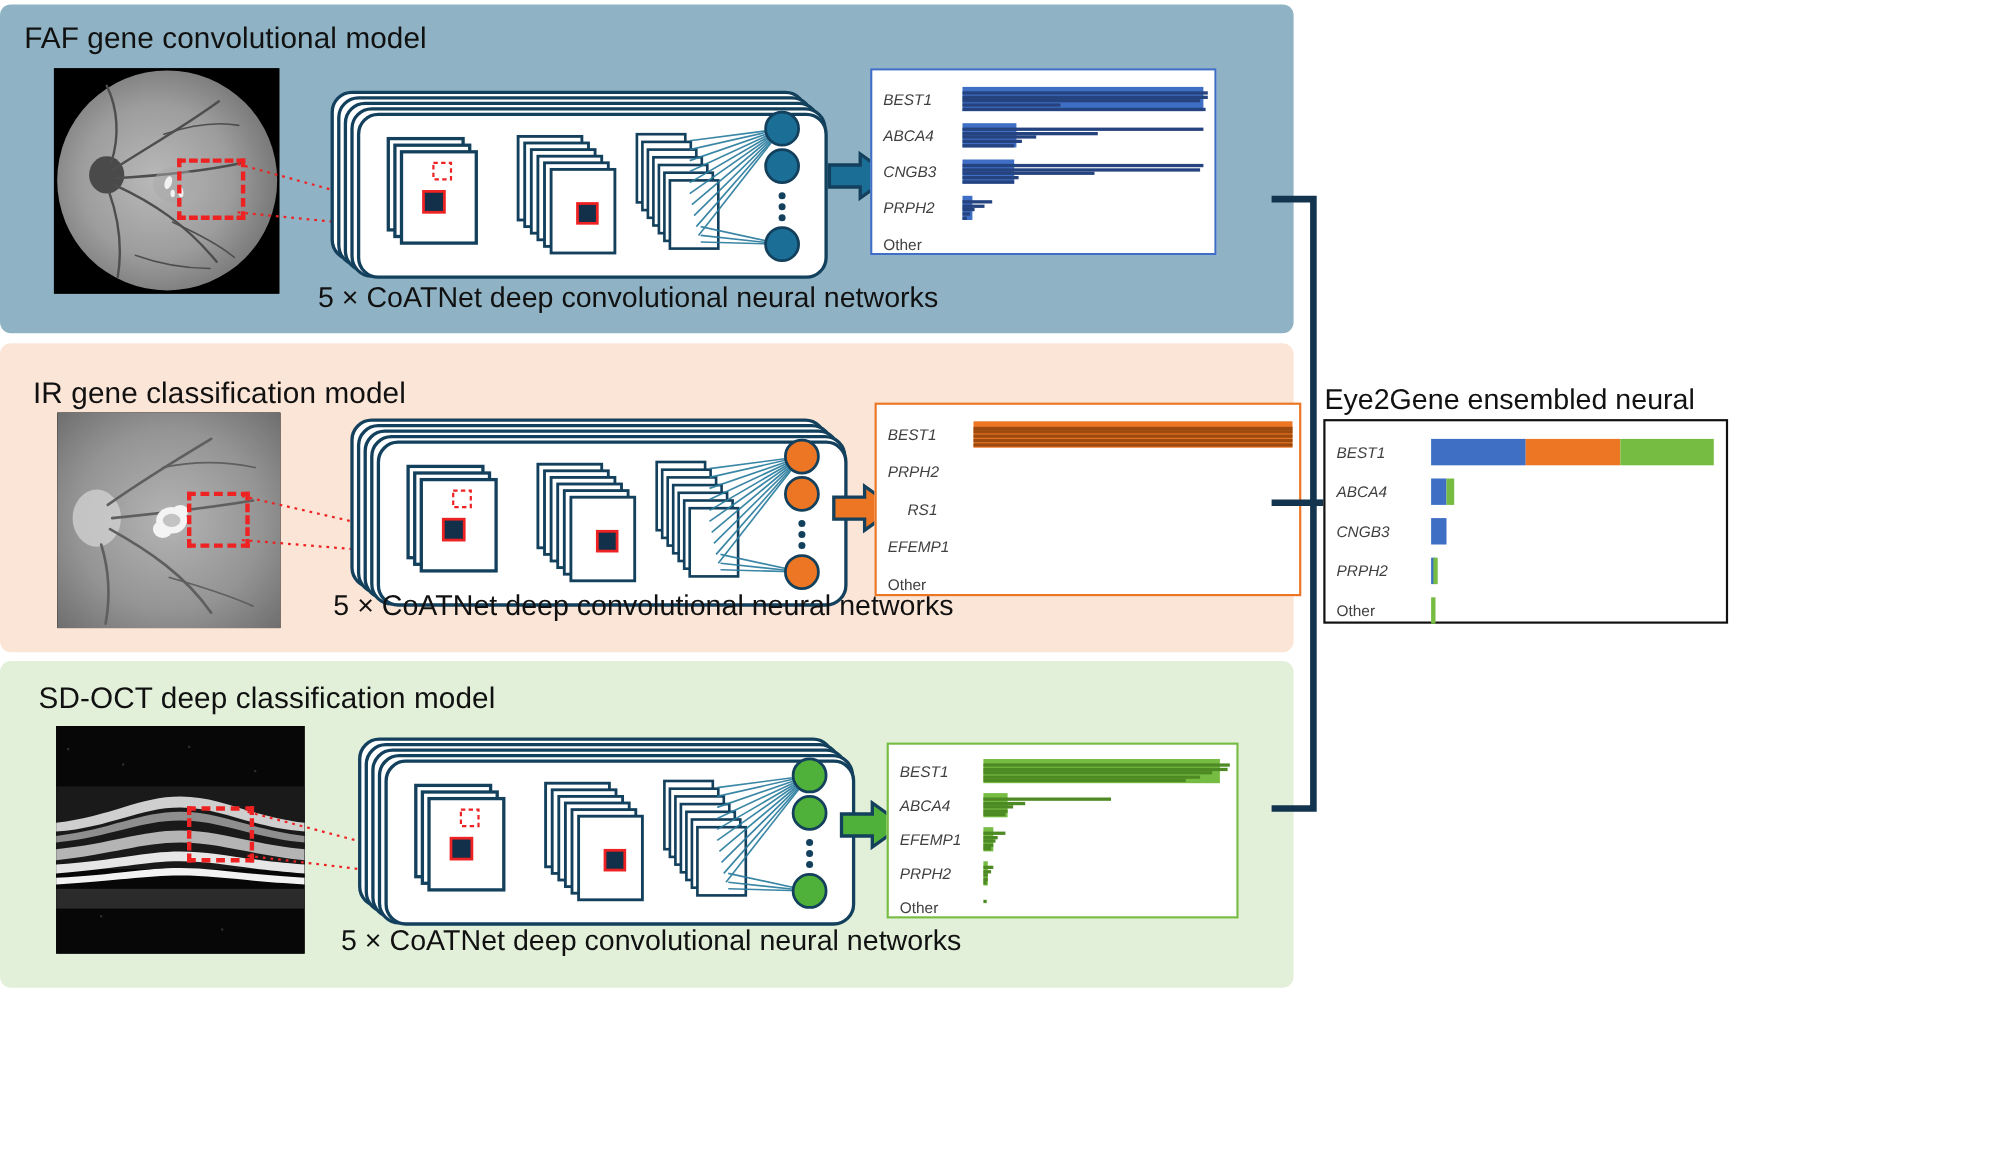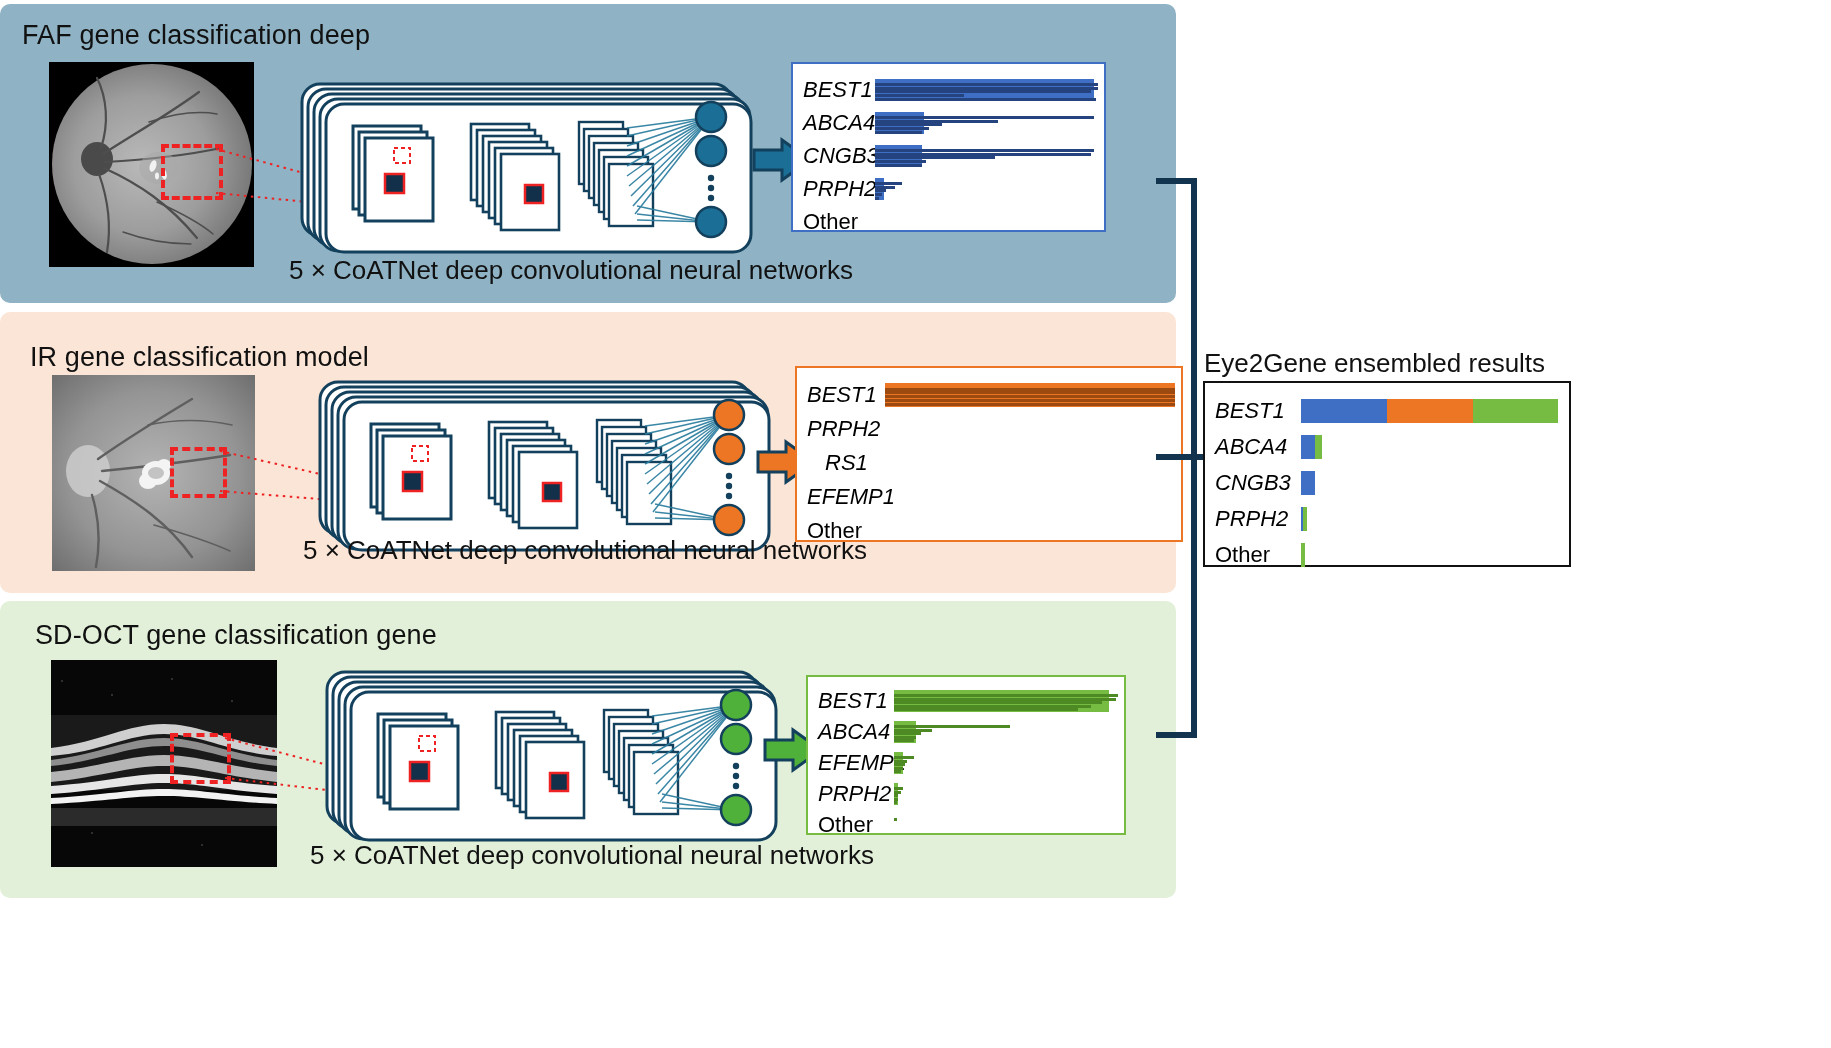--- a/index.html
+++ b/index.html
@@ -3,33 +3,33 @@
 <meta charset="utf-8">
 <style>
   html,body{margin:0;padding:0;background:#ffffff;}
   body{width:1831px;height:1048px;position:relative;font-family:"Liberation Sans",sans-serif;overflow:hidden;}
   .panel{position:absolute;border-radius:10px;}
   .panel-title{position:absolute;font-size:27px;color:#111111;letter-spacing:.1px;white-space:nowrap;}
   .fundus{position:absolute;background:#000;overflow:hidden;}
   .cnn{position:absolute;}
   .caption{position:absolute;font-size:26px;color:#111;white-space:nowrap;}
   .chart{position:absolute;background:#fff;box-sizing:border-box;}
-  .glabel{position:absolute;font-size:22px;font-style:italic;color:#000000;white-space:nowrap;transform:translateY(-50%);}
+  .glabel{position:absolute;font-size:14px;font-style:italic;color:#404040;white-space:nowrap;transform:translateY(-50%);}
   .glabel.plain{font-style:normal;}
   .bar{position:absolute;}
   .tick{position:absolute;height:3px;}
   .ens-title{position:absolute;font-size:26px;color:#111;white-space:nowrap;}
   svg{display:block;overflow:visible;}
 </style>
 </head>
 <body>
 
 <div class="panel" style="left:0;top:4px;width:1176px;height:299px;background:#8fb3c4;">
 </div>
-<div class="panel-title" style="left:22px;top:20px;">FAF gene classification deep</div>
+<div class="panel-title" style="left:22px;top:20px;">FAF gene convolutional model</div>
 
 <div class="fundus" style="left:49px;top:62px;width:205px;height:205px;">
   <svg width="205" height="205" viewBox="0 0 205 205">
     <defs>
       <radialGradient id="fafg" cx="45%" cy="50%" r="62%">
         <stop offset="0%" stop-color="#b9b9b9"></stop>
           <stop offset="55%" stop-color="#9d9d9d"></stop>
         <stop offset="88%" stop-color="#7a7a7a"></stop>
           <stop offset="100%" stop-color="#555"></stop>
       </radialGradient>
@@ -279,21 +279,21 @@
     <div class="tick" style="left: 88px; top: 27.34px; width: 290px; background: rgb(156, 74, 16);"></div>
     <div class="tick" style="left: 88px; top: 31.25px; width: 290px; background: rgb(156, 74, 16);"></div>
     <div class="tick" style="left: 88px; top: 35.16px; width: 290px; background: rgb(156, 74, 16);"></div>
     <div class="glabel" style="left: 10px; top: 61px;">PRPH2</div>
     <div class="glabel" style="left: 28px; top: 95px;">RS1</div>
     <div class="glabel" style="left: 10px; top: 129px;">EFEMP1</div>
     <div class="glabel plain" style="left: 10px; top: 163px;">Other</div>
   </div>
 
 <div class="panel" style="left:0;top:601px;width:1176px;height:297px;background:#e2f0d9;"></div>
-<div class="panel-title" style="left:35px;top:620px;">SD-OCT gene classification gene</div>
+<div class="panel-title" style="left:35px;top:620px;">SD-OCT deep classification model</div>
 
 <div class="fundus" style="left:51px;top:660px;width:226px;height:207px;">
   <svg width="226" height="207" viewBox="0 0 226 207">
     <rect width="226" height="207" fill="#070707"></rect>
     <rect x="0" y="55" width="226" height="75" fill="#1a1a1a"></rect>
     <path d="M0 88 C50 82 76 64 113 64 C150 64 176 82 226 88 L226 96 C176 92 150 74 113 74 C76 74 50 92 0 96 Z" fill="#cfcfcf"></path>
     <path d="M0 100 C50 94 76 78 113 78 C150 78 176 94 226 100 L226 106 C176 101 150 86 113 86 C76 86 50 101 0 106 Z" fill="#8e8e8e"></path>
     <path d="M0 112 C50 107 78 95 113 95 C148 95 176 107 226 112 L226 122 C176 117 148 106 113 106 C78 106 50 117 0 122 Z" fill="#b4b4b4"></path>
     <path d="M0 126 C56 122 80 114 113 114 C146 114 170 122 226 126 L226 134 C170 130 146 123 113 123 C80 123 56 130 0 134 Z" fill="#e6e6e6"></path>
     <path d="M0 138 C56 135 80 129 113 129 C146 129 170 135 226 138 L226 144 C170 141 146 136 113 136 C80 136 56 141 0 144 Z" fill="#f2f2f2"></path>
@@ -419,21 +419,21 @@
   </div>
 
 <svg style="position:absolute;left:1150px;top:175px;" width="70" height="570">
   <g stroke="#13344e" stroke-width="6" fill="none">
     <path d="M6 6 L44 6 L44 560 L6 560"></path>
       <path d="M44 282 L66 282"></path>
     <path d="M6 282 L44 282"></path>
   </g>
 </svg>
 
-<div class="ens-title" style="left:1204px;top:348px;">Eye2Gene ensembled results</div>
+<div class="ens-title" style="left:1204px;top:348px;">Eye2Gene ensembled neural</div>
 <div class="chart" style="left:1203px;top:381px;width:368px;height:186px;border:2.5px solid #111111;">
     <div class="glabel" style="left: 10px; top: 28px;">BEST1</div>
     <div class="bar" style="left: 96px; top: 16.12px; height: 23.76px; width: 85.8px; background: rgb(63, 111, 196);"></div>
     <div class="bar" style="left: 181.8px; top: 16.12px; height: 23.76px; width: 85.8px; background: rgb(236, 118, 35);"></div>
     <div class="bar" style="left: 267.6px; top: 16.12px; height: 23.76px; width: 85.8px; background: rgb(118, 188, 67);"></div>
     <div class="glabel" style="left: 10px; top: 64px;">ABCA4</div>
     <div class="bar" style="left: 96px; top: 52.12px; height: 23.76px; width: 14.3px; background: rgb(63, 111, 196);"></div>
     <div class="bar" style="left: 110.3px; top: 52.12px; height: 23.76px; width: 7.02px; background: rgb(118, 188, 67);"></div>
     <div class="glabel" style="left: 10px; top: 100px;">CNGB3</div>
     <div class="bar" style="left: 96px; top: 88.12px; height: 23.76px; width: 14.3px; background: rgb(63, 111, 196);"></div>

